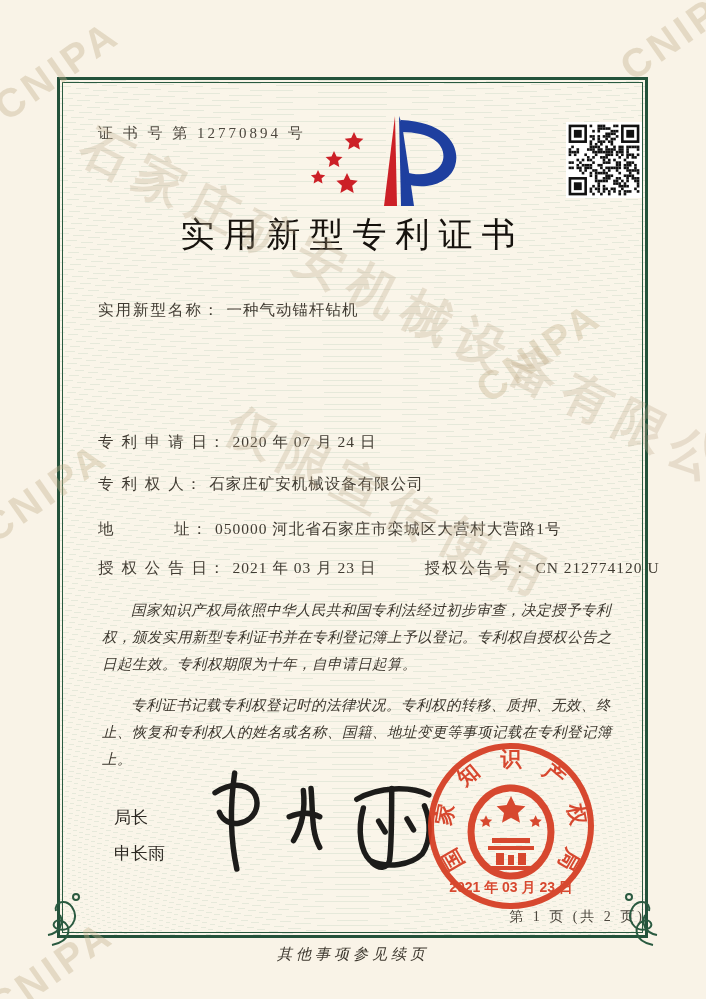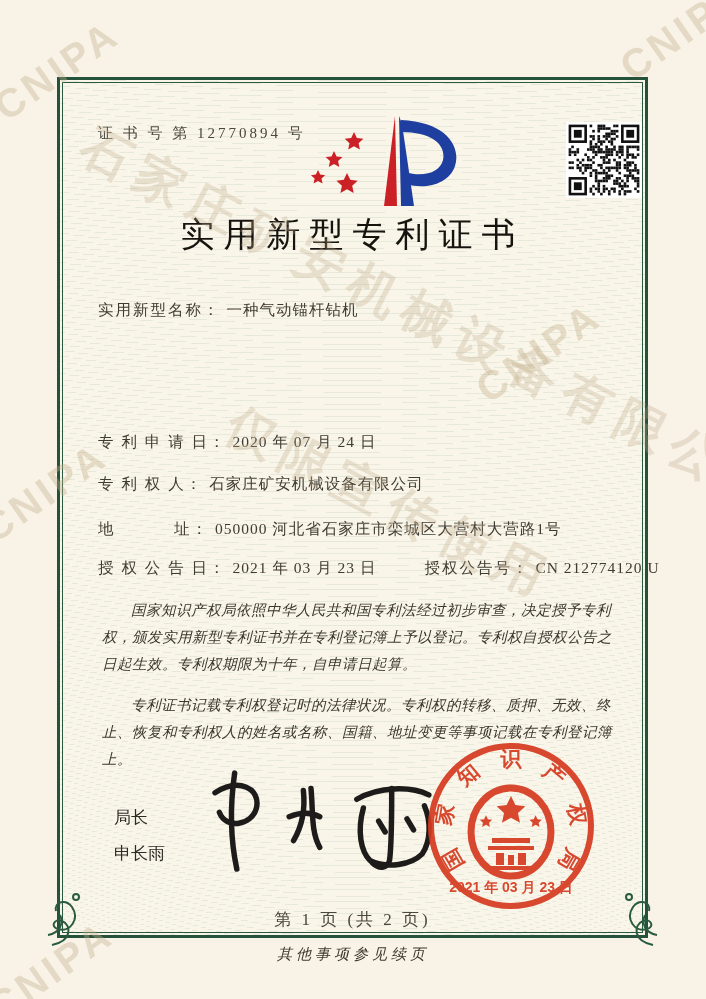--- a/index.html
+++ b/index.html
@@ -40,22 +40,22 @@
   .field-row .val{margin-left:6px;}
   .field2{margin-left:48px;}
   .paras{position:absolute;left:28px;top:503px;width:546px;
          font-size:14.5px;line-height:1.86;color:#3c372e;font-style:italic;
          letter-spacing:0.5px;}
   .paras p{margin:14px;text-indent:2em;}
   .officer{position:absolute;left:38px;top:720px;font-size:17px;color:#2e2a24;
            font-family:"Liberation Sans","DejaVu Sans",sans-serif;line-height:2.1;margin-left:16px;}
   .sig{position:absolute;left:128px;top:680px;width:270px;height:120px;z-index:3;}
   .seal{position:absolute;left:358px;top:660px;width:186px;height:172px;z-index:4;opacity:0.92;}
-  .page-info{position:absolute;left:0;top:828px;width:100%;text-align:center;
-             font-size:17px;letter-spacing:3px;color:#4c473e;}
+  .page-info{position:absolute;left:0;top:828px;width:100%;text-align:right;
+             font-size:14px;letter-spacing:3px;color:#4c473e;}
   .cont-note{position:absolute;left:0;top:945px;width:706px;text-align:center;
              font-size:15px;font-style:italic;letter-spacing:4px;color:#3c372e;z-index:2;}
   .corner-orn{position:absolute;z-index:2;}
 </style>
 </head>
 <body>
 
 <div class="wm wm-cnipa" style="left:-14px;top:48px;">CNIPA</div>
 <div class="wm wm-cnipa" style="left:612px;top:8px;">CNIPA</div>
 <div class="wm wm-cnipa" style="left:-26px;top:470px;">CNIPA</div>

